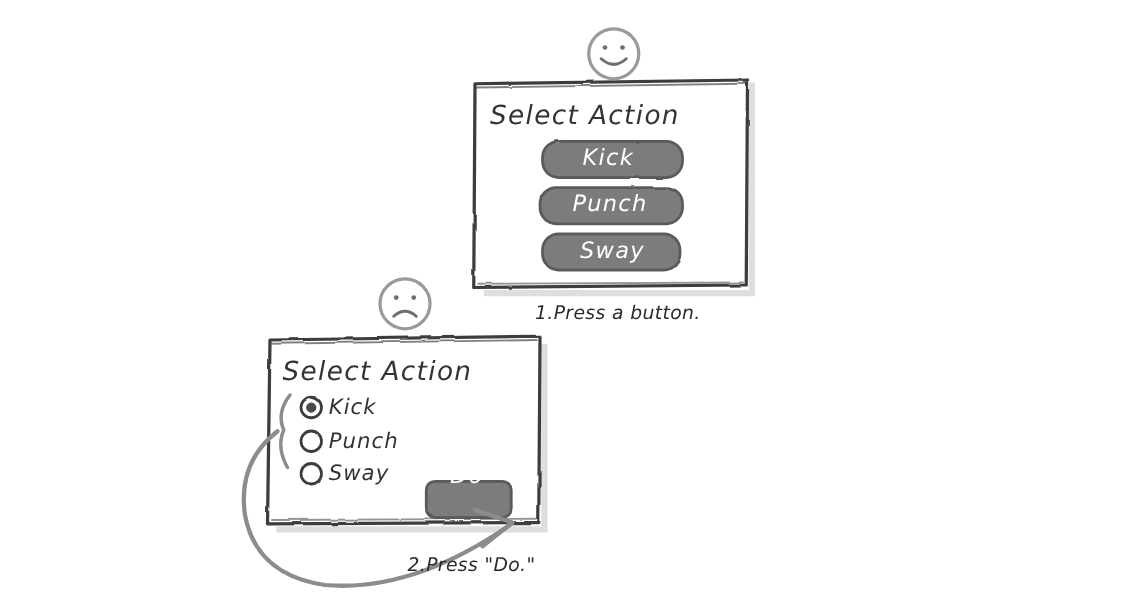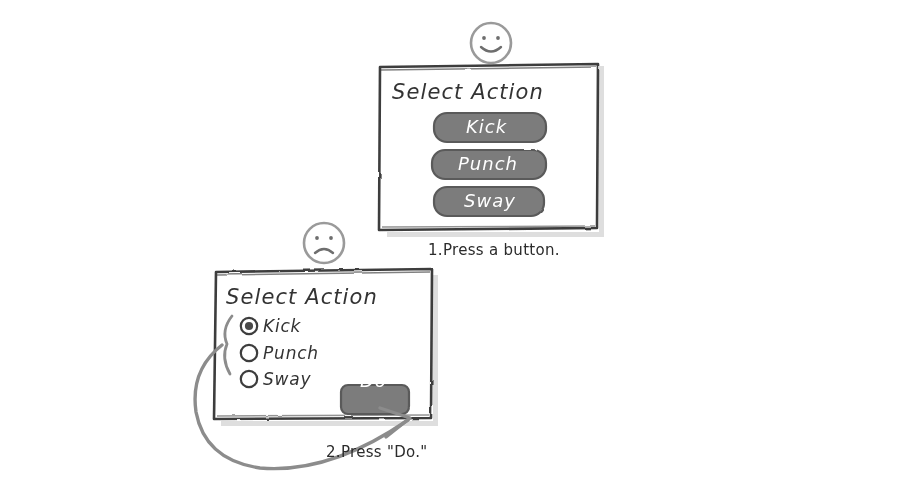--- a/index.html
+++ b/index.html
@@ -47,20 +47,21 @@
     letter-spacing: 1px;
   }
   .radio-label {
     font-size: 17px;
     font-style: italic;
     color: #333333;
     letter-spacing: 0.8px;
   }
   .caption {
     font-size: 15px;
+    font-style: italic;
     color: #2b2b2b;
     letter-spacing: 0.3px;
   }
 </style>
 </head>
 <body>
 
 <div id="stage">
 
   <svg id="sketch" viewBox="0 0 907 487" xmlns="http://www.w3.org/2000/svg">

